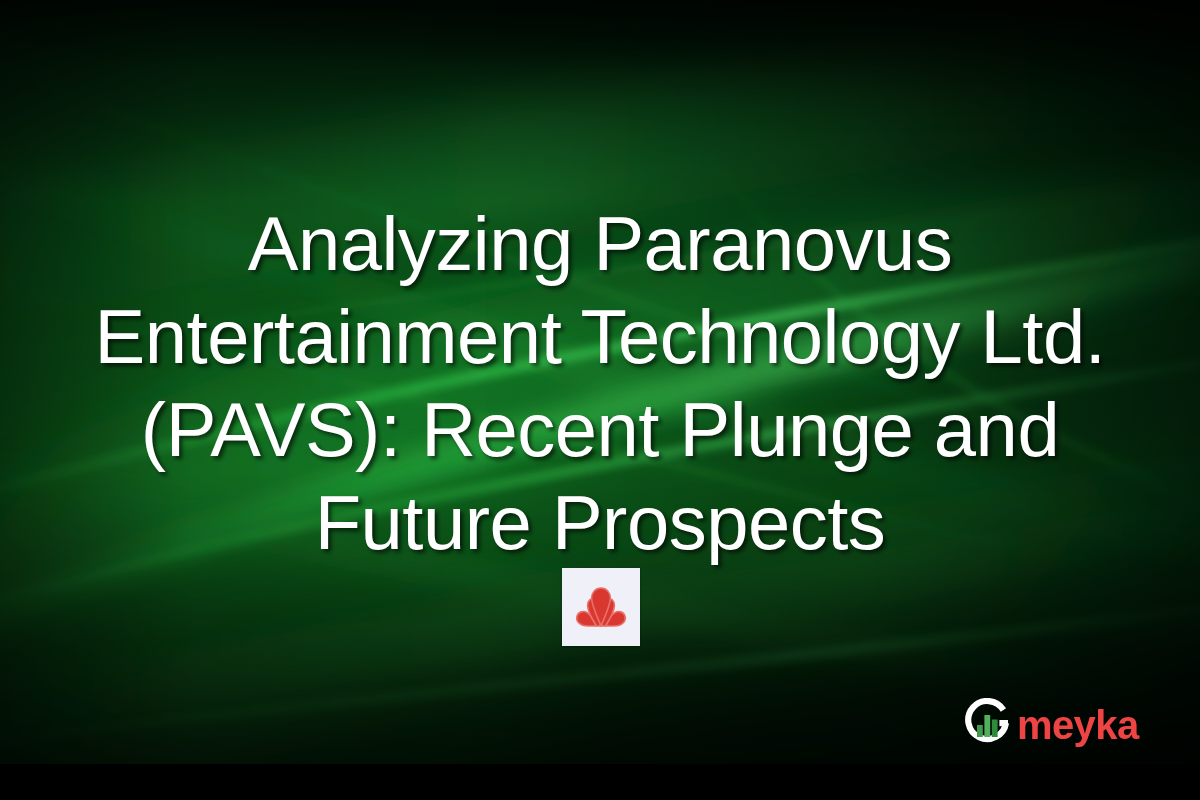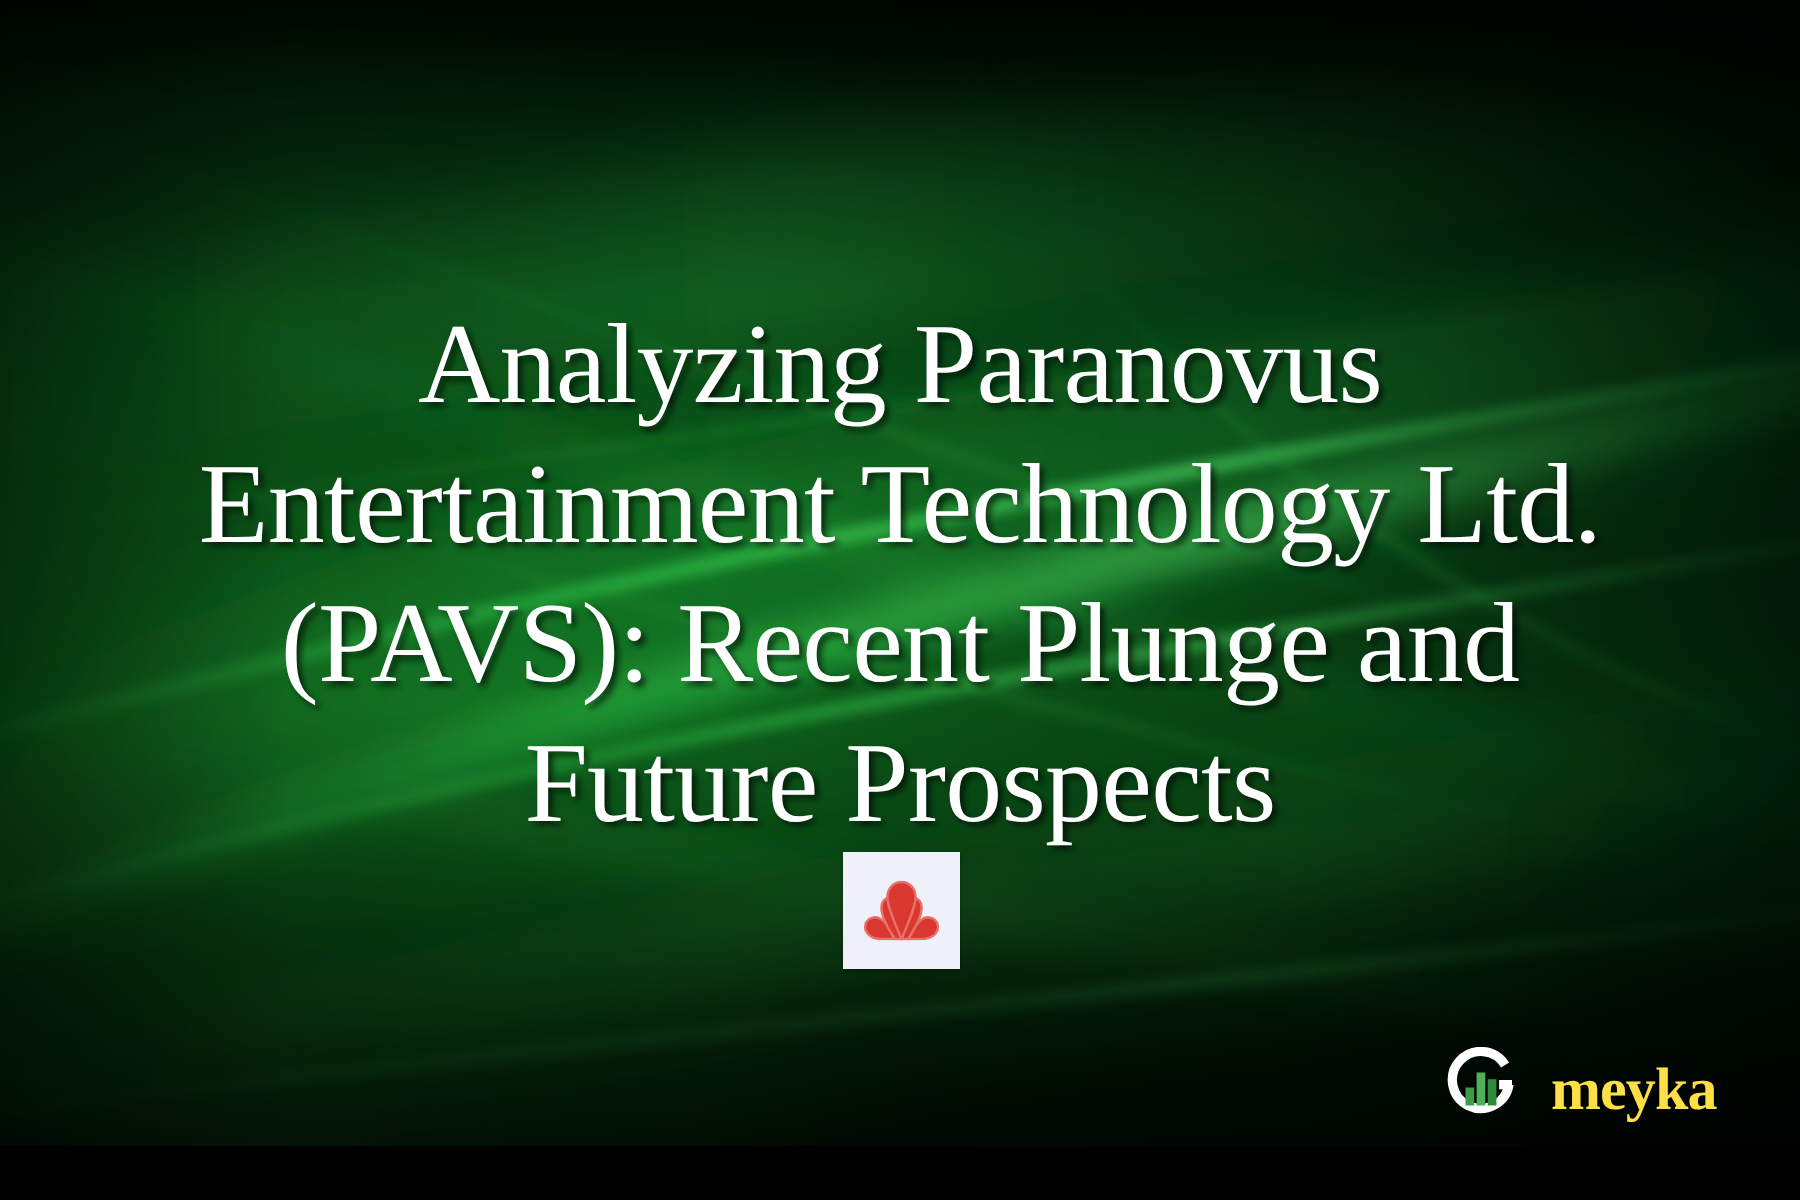--- a/index.html
+++ b/index.html
@@ -5,21 +5,21 @@
   html, body {
     margin: 0;
     padding: 0;
     background: #000;
   }
   #stage {
     position: relative;
     width: 1200px;
     height: 764px;
     overflow: hidden;
-    font-family: Liberation Serif, serif;
+    font-family: Liberation Sans, sans-serif;
     background: #04230b;
   }
 
   
   .bg-layer {
     position: absolute;
     inset: 0;
     pointer-events: none;
   }
   #bg-base {
@@ -83,26 +83,26 @@
   #brand {
     position: absolute;
     left: 962px;
     top: 698px;
     display: flex;
     align-items: center;
     gap: 4px;
   }
   #brand-mark { display: block; }
   #brand-text {
-    color: #fde047;
+    color: #ef4444;
     font-size: 40px;
     font-weight: 700;
     letter-spacing: -0.6px;
     line-height: 1;
-    margin-left: 18px;
+    margin-left: 1px;
   }
 </style>
 </head>
 <body>
 
 <div id="stage">
 
   <div class="bg-layer" id="bg-base"></div>
 
   <div class="bg-layer" id="bg-streaks">

